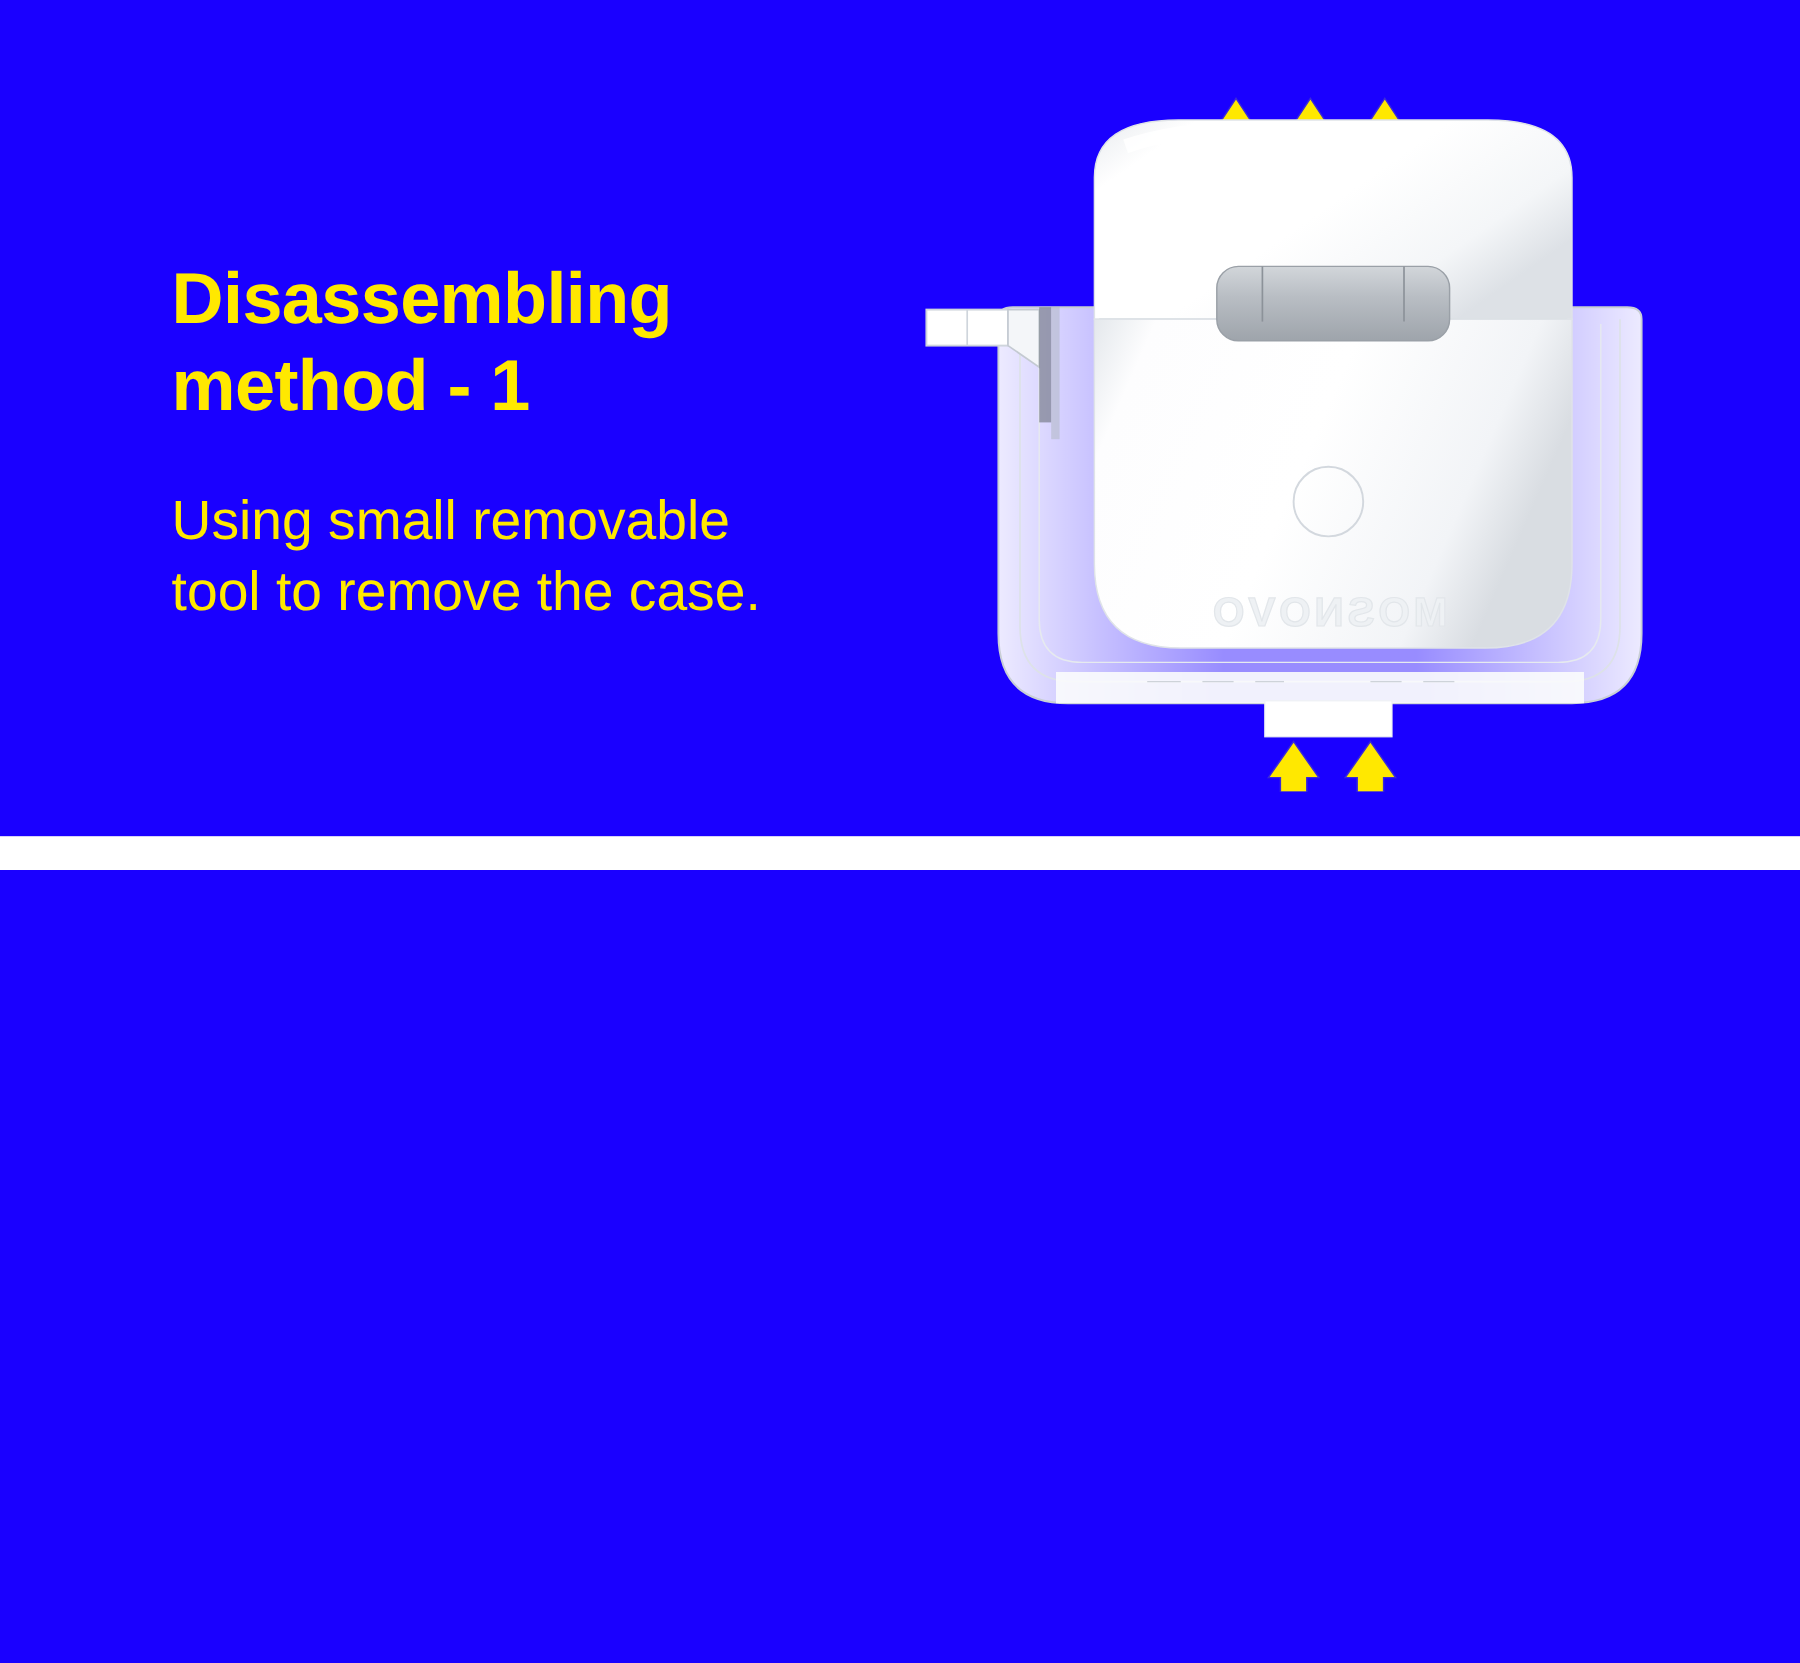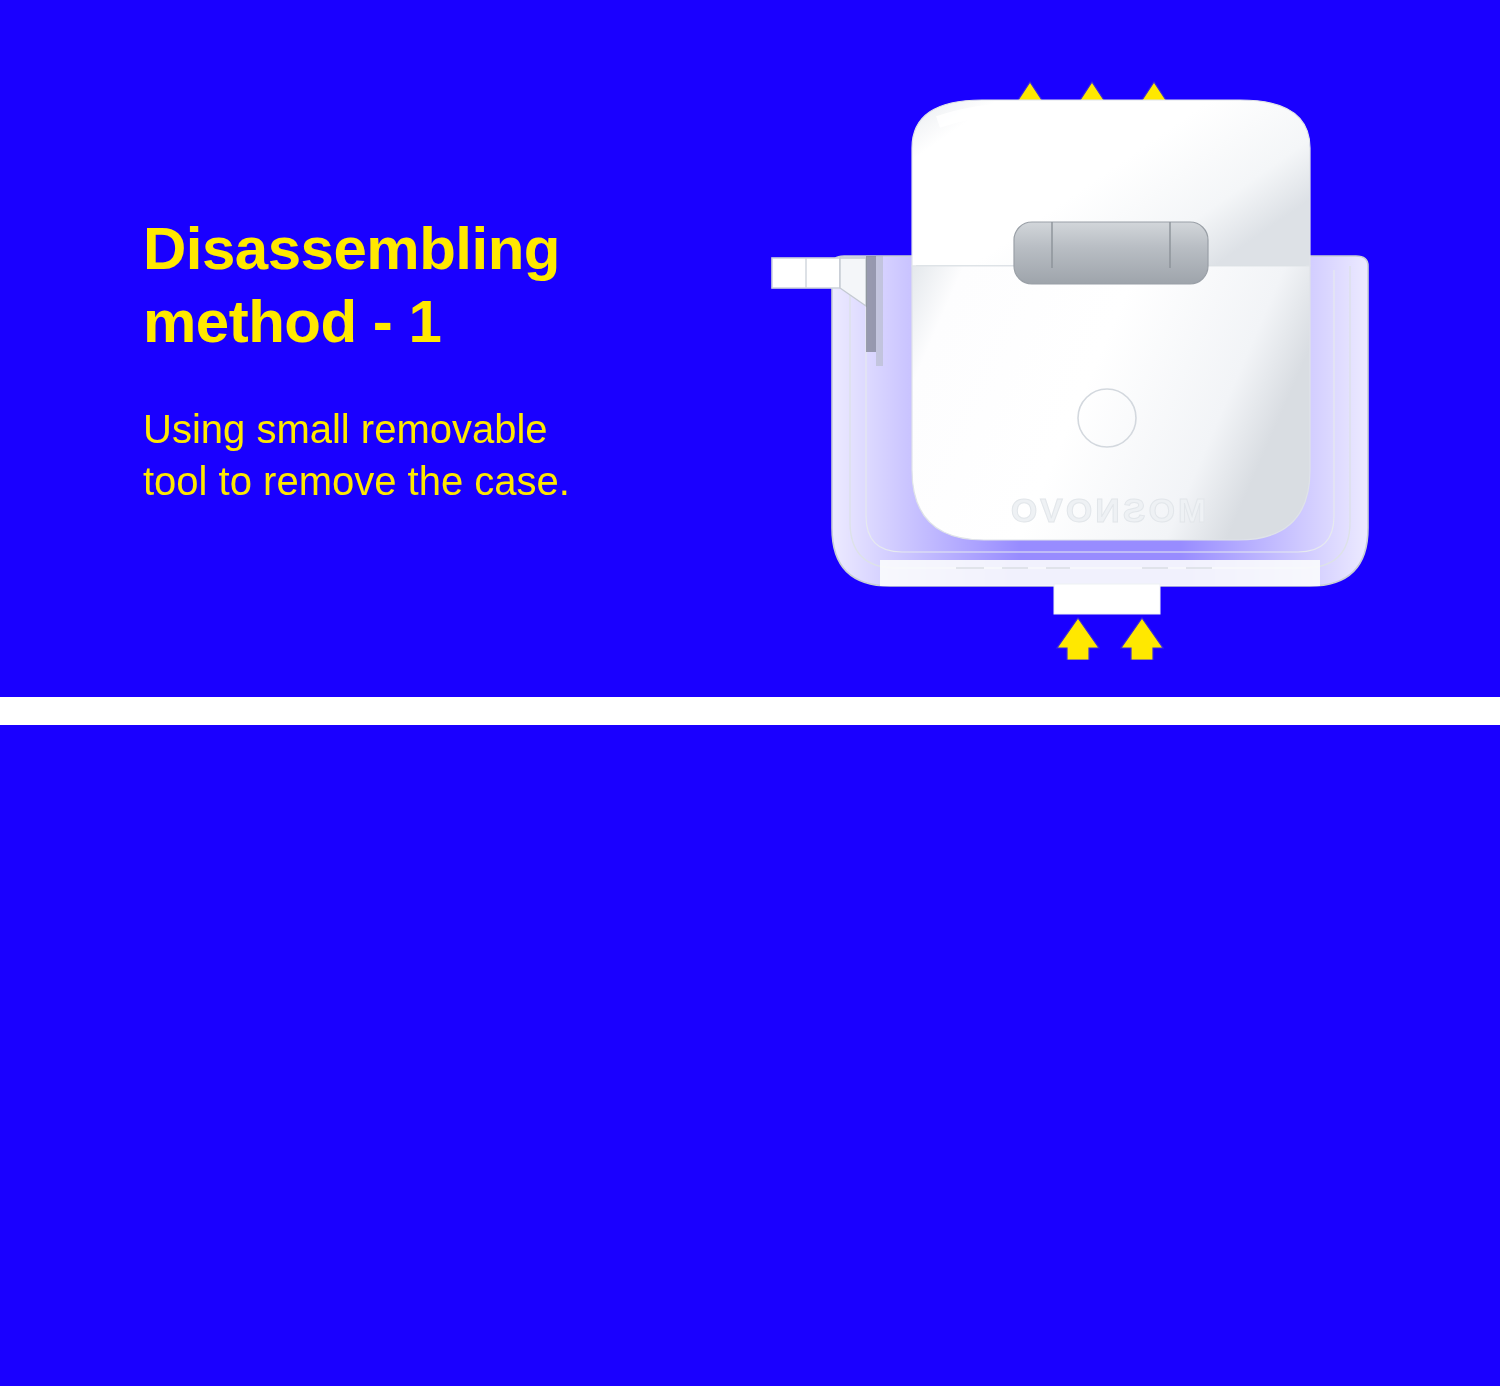--- a/index.html
+++ b/index.html
@@ -48,21 +48,21 @@
     color: #ffe800;
     font-size: 60px;
     font-weight: bold;
     line-height: 1.22;
     letter-spacing: -0.5px;
     margin: 0;
     white-space: pre-line;
   }
   .subtext {
     color: #ffe800;
-    font-size: 40px;
+    font-size: 46px;
     font-weight: normal;
     line-height: 1.28;
     margin: 0;
     padding-top: 46px;
     white-space: pre-line;
   }
 
   
   .stage { position: absolute; }
   #stage-1 { left: 770px; top: 70px;  width: 660px; height: 590px; }

